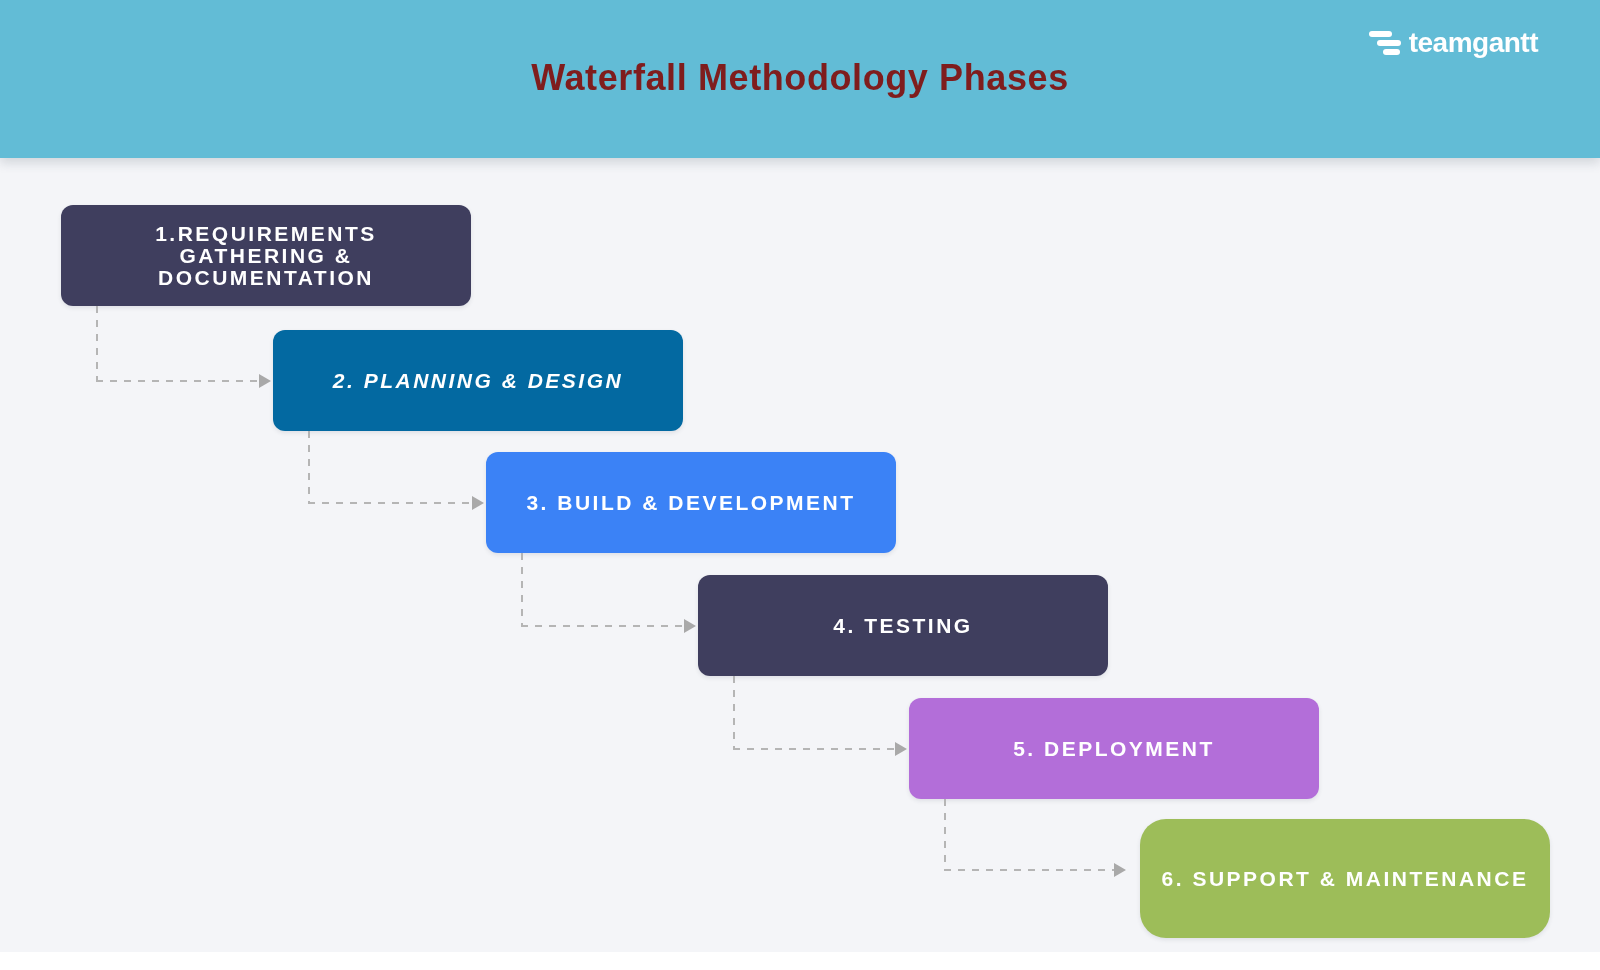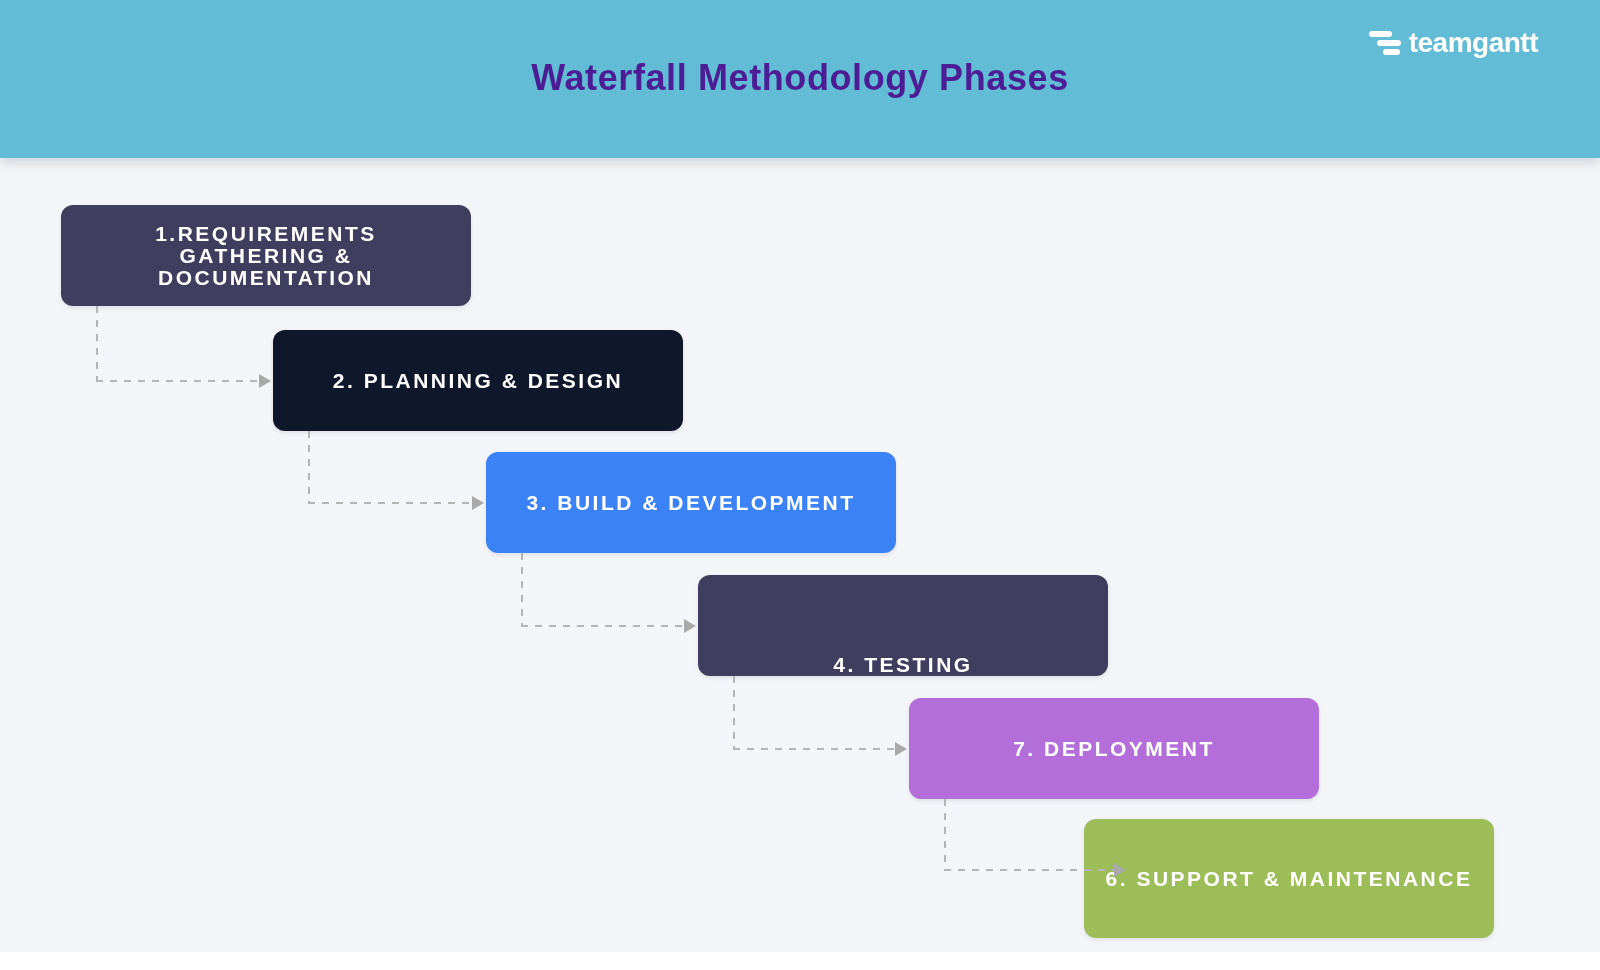--- a/index.html
+++ b/index.html
@@ -22,21 +22,21 @@
     left: 0; top: 0;
     width: 1600px;
     height: 158px;
     background: #62bcd6;
     box-shadow: 0 5px 10px rgba(60, 80, 95, 0.18);
     display: flex;
     align-items: center;
     justify-content: center;
   }
   .page-title {
-    color: #4c1d95;
+    color: #7f1d1d;
     font-size: 36px;
     font-weight: 700;
     letter-spacing: 0.6px;
     margin-top: -2px;
   }
   .logo {
     position: absolute;
     top: 26px;
     right: 62px;
     display: flex;
@@ -83,21 +83,21 @@
     line-height: 22px;
     padding: 0 18px;
     box-sizing: border-box;
     box-shadow: 0 2px 4px rgba(40, 45, 70, 0.10);
   }
   .pos1 { left: 61px;   top: 205px; }
   .pos2 { left: 273px;  top: 330px; }
   .pos3 { left: 486px;  top: 452px; }
   .pos4 { left: 698px;  top: 575px; }
   .pos5 { left: 909px;  top: 698px; }
-  .pos6 { left: 1084px; top: 819px; height: 119px; }
+  .pos6 { left: 1140px; top: 819px; height: 119px; border-radius: 26px; }
   
   .conn-v {
     position: absolute;
     width: 2px;
     background: repeating-linear-gradient(to bottom, #b5b5b5 0 7px, transparent 7px 14px);
   }
   .conn-h {
     position: absolute;
     height: 2px;
     background: repeating-linear-gradient(to right, #b5b5b5 0 7px, transparent 7px 14px);
@@ -146,31 +146,31 @@
         <div class="bar bar2"></div>
         <div class="bar bar3"></div>
       </div>
       <div class="logo-text">teamgantt</div>
     </div>
   </div>
 
   <div class="phase pos1" style="background: rgb(63, 62, 94);">
     <span>1.REQUIREMENTS GATHERING &amp; DOCUMENTATION</span>
   </div>
-  <div class="phase pos2" style="background: #0f172a;">
+  <div class="phase pos2" style="background: #0369a1; font-style: italic;">
     <span>2. PLANNING &amp; DESIGN</span>
   </div>
   <div class="phase pos3" style="background: #3b82f6;">
     <span>3. BUILD &amp; DEVELOPMENT</span>
   </div>
-  <div class="phase pos4" style="background: rgb(63, 62, 94); align-items: flex-end;">
+  <div class="phase pos4" style="background: rgb(63, 62, 94);">
     <span>4. TESTING</span>
   </div>
   <div class="phase pos5" style="background: rgb(179, 110, 217);">
-    <span>7. DEPLOYMENT</span>
+    <span>5. DEPLOYMENT</span>
   </div>
   <div class="phase pos6" style="background: rgb(157, 189, 89);">
     <span>6. SUPPORT &amp; MAINTENANCE</span>
   </div>
 
   <div class="conn-v c1v"></div>
   <div class="conn-h c1h"></div>
   <div class="arrow  c1a"></div>
 
   <div class="conn-v c2v"></div>

